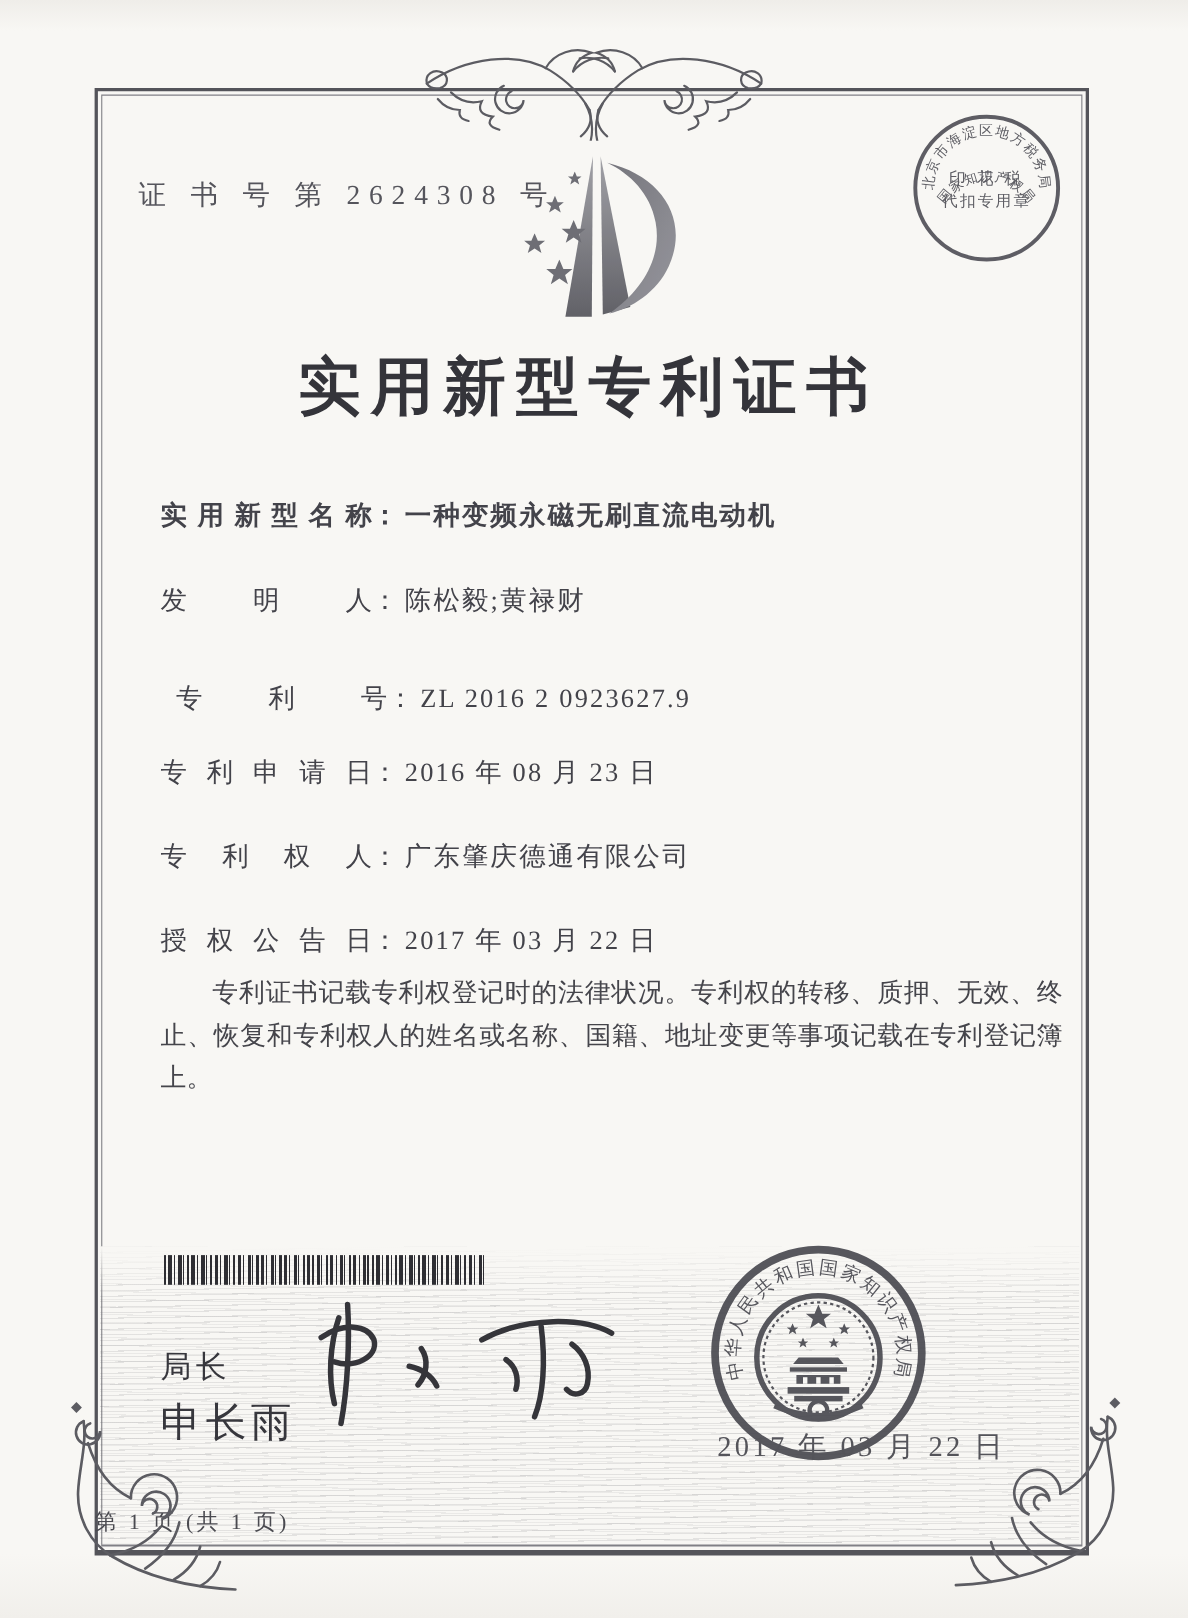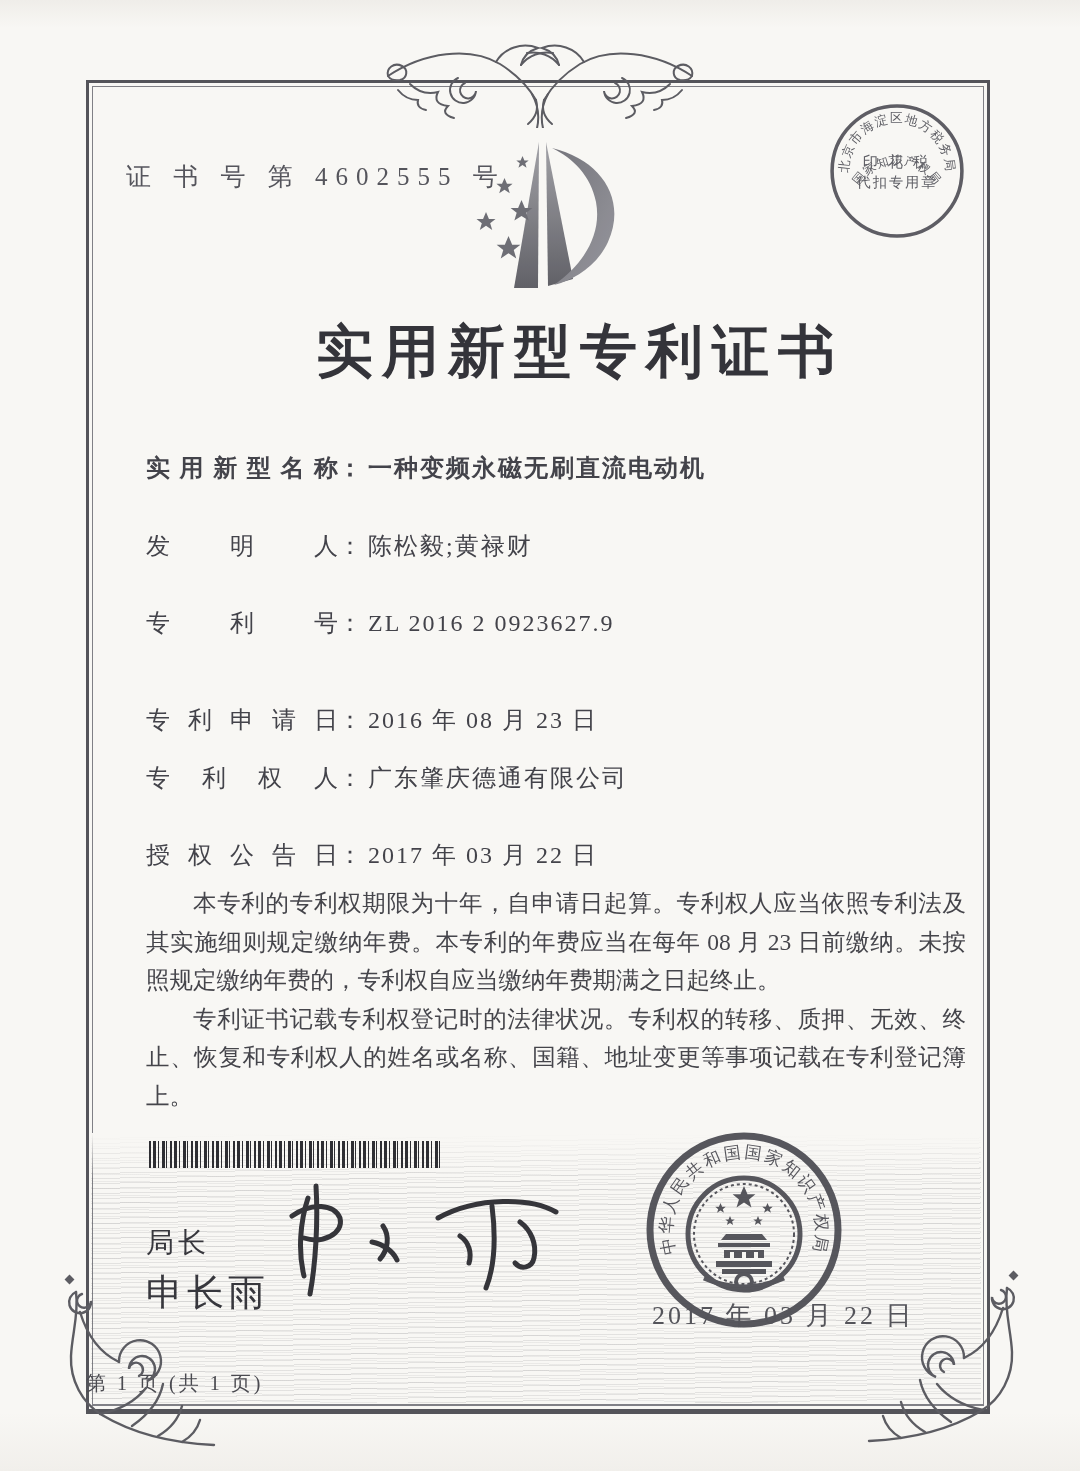--- a/index.html
+++ b/index.html
@@ -8,28 +8,28 @@
     background:linear-gradient(180deg,#efede9 0px,#f8f7f4 28px,#f8f7f4 96%,#f1efeb 100%);
     font-family:"Liberation Serif","DejaVu Serif",serif;color:#3f3f44;overflow:hidden;
   }
   .abs{position:absolute;}
   
   .frame{left:86px;top:80px;width:898px;height:1326px;border:3px solid #54545a;border-bottom-width:5px;z-index:1;}
   .frame-inner{position:absolute;inset:3px;border:1px solid #808086;border-bottom-width:2px;}
   
   .cert-number{left:126px;top:160px;font-size:25px;letter-spacing:8px;color:#55555c;z-index:3;}
   
-  .title{left:86px;top:314px;width:898px;text-align:center;font-size:57px;font-weight:700;letter-spacing:9px;color:#34343a;z-index:3;padding-left:45px;}
+  .title{left:86px;top:314px;width:898px;text-align:center;font-size:57px;font-weight:700;letter-spacing:9px;color:#34343a;z-index:3;}
   
   .fields{left:146px;top:452px;width:830px;height:440px;z-index:3;}
   .field-row{position:absolute;left:0;font-size:24px;white-space:nowrap;color:#43434a;}
   .field-row:nth-child(1){top:0;font-weight:bold;}
   .field-row:nth-child(2){top:78px;}
-  .field-row:nth-child(3){top:155px;}
-  .field-row:nth-child(4){top:252px;}
+  .field-row:nth-child(3){top:167px;margin-left:14px;}
+  .field-row:nth-child(4){top:234px;}
   .field-row:nth-child(5){top:310px;}
   .field-row:nth-child(6){top:387px;}
   .lbl{display:inline-block;width:192px;text-align:justify;text-align-last:justify;}
   .colon{display:inline-block;}
   .val{display:inline-block;margin-left:6px;letter-spacing:2px;}
   
   .body-text{left:146px;top:884px;width:820px;font-size:23.5px;line-height:38.5px;text-align:justify;color:#45454b;z-index:3;}
   .body-text p{margin:0;text-indent:2em;}
   
   .guilloche{left:91px;top:1133px;width:890px;height:270px;z-index:2;
@@ -101,21 +101,21 @@
 
   <div class="abs frame">
     <div class="frame-inner"></div>
   </div>
 
   <svg class="abs top-ornament" width="312" height="104" viewBox="0 0 312 104">
     <use href="#dragon-half" x="0" y="8"></use>
     <use href="#dragon-half" x="0" y="8" transform="translate(312,0) scale(-1,1)"></use>
   </svg>
 
-  <div class="abs cert-number">证 书 号 第 4602555 号</div>
+  <div class="abs cert-number">证 书 号 第 2624308 号</div>
 
   <svg class="abs tax-stamp-svg" width="142" height="142" viewBox="0 0 140 140">
     <defs>
       <path id="taxTopArc" d="M23.6,82.4 A48,48 0 1 1 116.4,82.4" fill="none"></path>
       <path id="taxBottomArc" d="M30.2,88.6 A44,44 0 0 1 109.9,88.6" fill="none"></path>
     </defs>
     <circle cx="70" cy="70" r="64" fill="none" stroke="#515158" stroke-width="3.5"></circle>
     <text font-size="12.5" fill="#515158" letter-spacing="1.5" font-family="Liberation Serif, DejaVu Serif, serif">
       <textPath href="#taxTopArc" startOffset="50%" text-anchor="middle">北京市海淀区地方税务局</textPath>
     </text>
@@ -165,21 +165,20 @@
     </div>
     <div class="field-row">
       <span class="lbl">专利权人</span><span class="colon">：</span><span class="val">广东肇庆德通有限公司</span>
     </div>
     <div class="field-row">
       <span class="lbl">授权公告日</span><span class="colon">：</span><span class="val">2017 年 03 月 22 日</span>
     </div>
   </div>
 
   <div class="abs body-text">
-    <p>本专利的专利权期限为十年，自申请日起算。专利权人应当依照专利法及其实施细则规定缴纳年费。本专利的年费应当在每年 08 月 23 日前缴纳。未按照规定缴纳年费的，专利权自应当缴纳年费期满之日起终止。</p>
     <p>专利证书记载专利权登记时的法律状况。专利权的转移、质押、无效、终止、恢复和专利权人的姓名或名称、国籍、地址变更等事项记载在专利登记簿上。</p>
   </div>
 
   <div class="abs guilloche"></div>
 
   <div class="abs barcode"></div>
 
   <div class="abs signer-title">局长</div>
   <div class="abs signer-name">申长雨</div>
 

